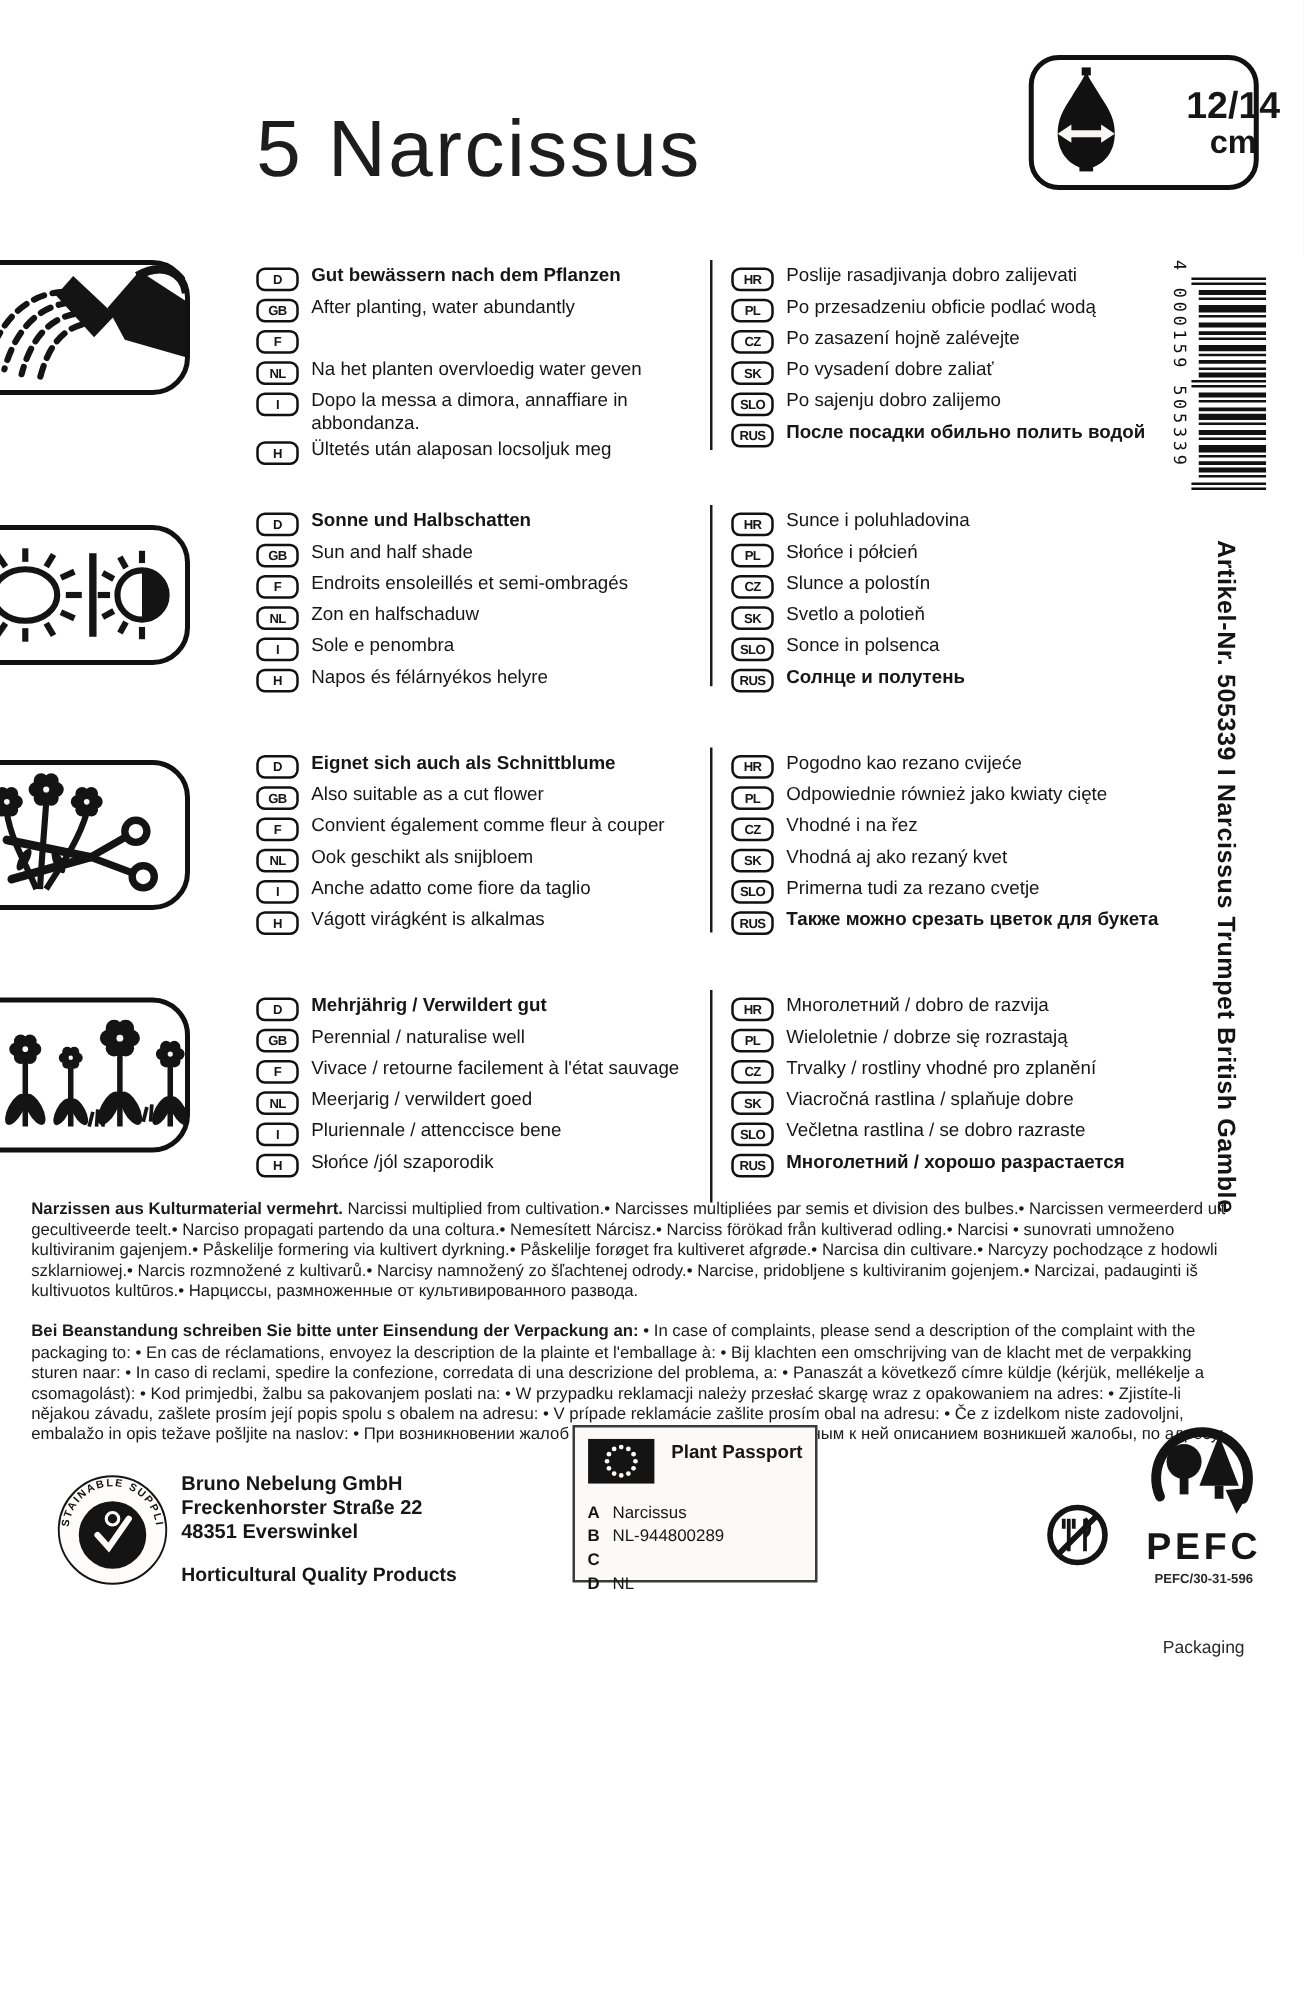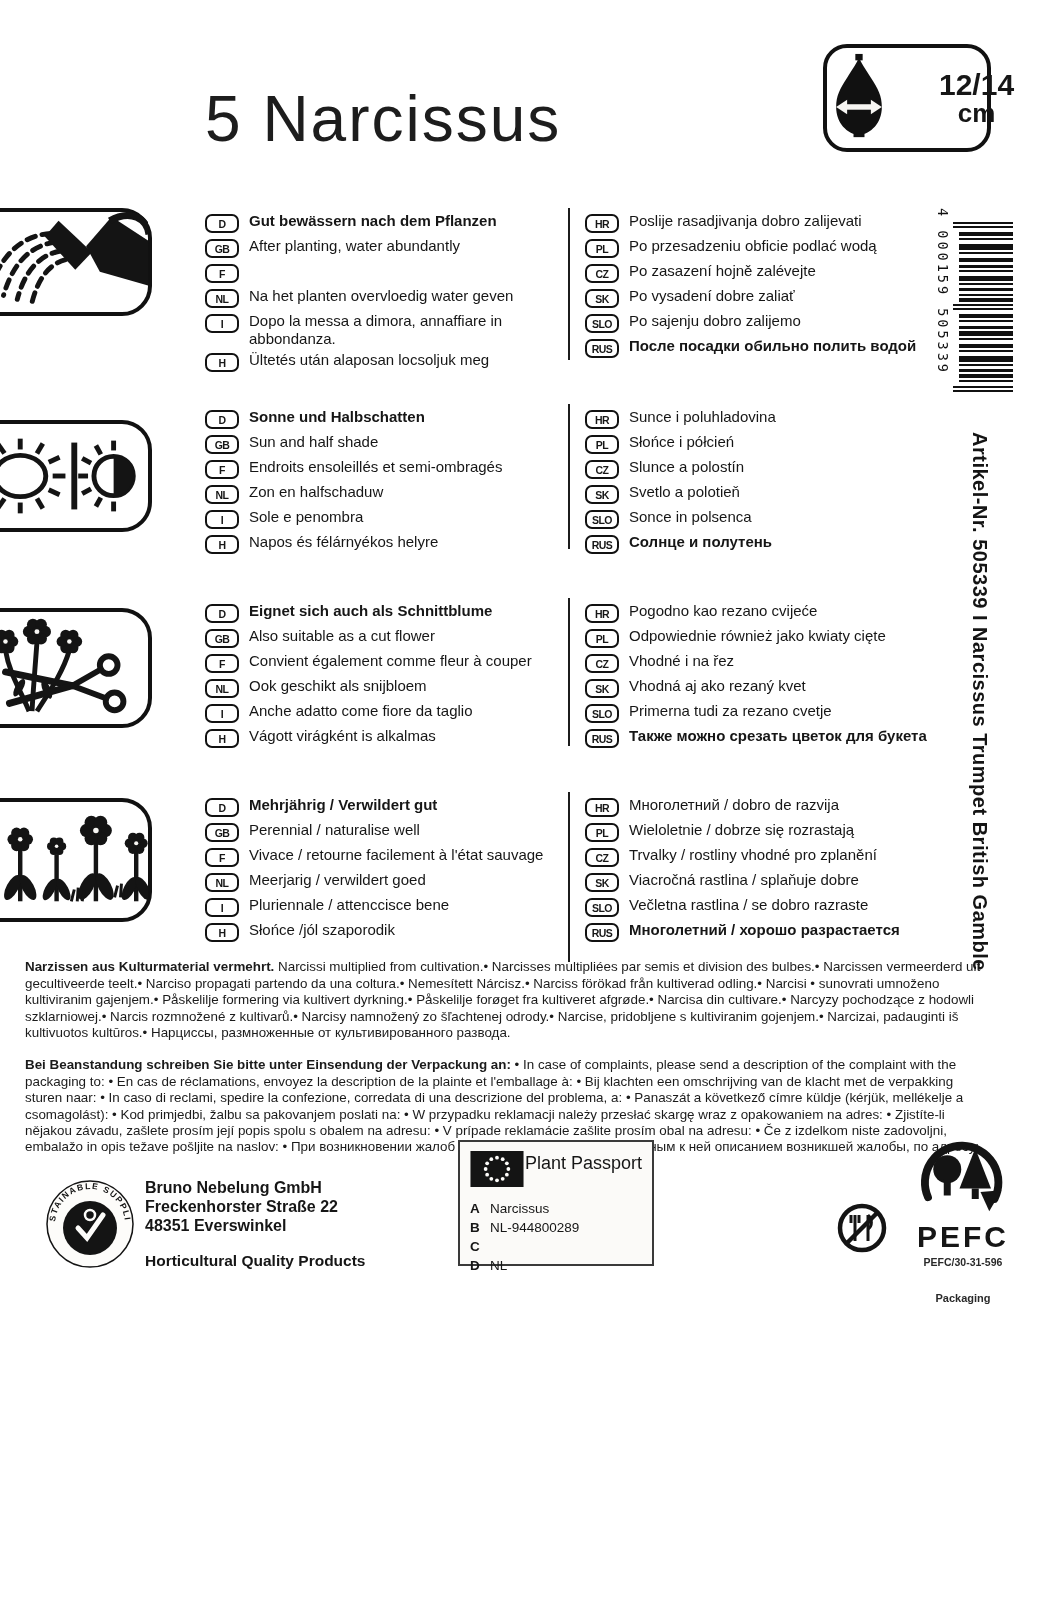--- a/index.html
+++ b/index.html
@@ -8,23 +8,23 @@
     position:relative; width:1043px; height:1600px; margin:0 auto;
     background:#ffffff; color:#161616; overflow:hidden;
     font-family:"Liberation Sans", sans-serif;
   }
   
   .title{
     position:absolute; left:205px; top:82px;
     font-size:64px; font-weight:400; letter-spacing:2px; color:#1d1d1d;
   }
   .bulb-badge{
-    position:absolute; left:823px; top:44px; width:168px; height:108px;
+    position:absolute; left:823px; top:44px; width:184px; height:108px;
     border:4px solid #111; border-radius:24px; background:transparent;
-    display:flex; align-items:center; gap:24px; padding:0 0; box-sizing:border-box;
+    display:flex; align-items:center; gap:24px; padding:0 10px; box-sizing:border-box;
   }
   .bulb-badge .sep{width:3px; height:80px; background:#111;}
   .bulb-size{flex:1; text-align:center; font-weight:700; line-height:1.05;}
   .bulb-size .sz{font-size:30px;}
   .bulb-size .un{font-size:26px;}
   
   .block{position:absolute; left:0; width:935px;}
   .icon-box{
     position:absolute; left:-28px; border:4px solid #111; border-radius:30px;
     background:transparent;
@@ -48,29 +48,29 @@
   .para b{font-weight:700;}
   
   .supplier-logo{position:absolute; left:44px; top:1178px;}
   .address{position:absolute; left:145px; top:1178px; font-size:16px; font-weight:700; line-height:19px;}
   .tagline{position:absolute; left:145px; top:1252px; font-size:15.5px; font-weight:700;text-align:right;}
   .passport{
     position:absolute; left:458px; top:1140px; width:196px; height:126px;
     border:2px solid #3a3a3a; background:#fbfaf8; box-sizing:border-box; padding:9px 10px;
   }
   .pp-head{display:flex; align-items:flex-start; justify-content:space-between;}
-  .pp-title{font-weight:400; font-size:18px; margin-top:2px;}
+  .pp-title{font-weight:700; font-size:15px; margin-top:2px;}
   .pp-rows{margin-top:8px;}
   .pp-row{display:flex; font-size:13.5px; line-height:19px;}
   .pp-row .k{width:20px; font-weight:700;}
   .no-food-icon{position:absolute; left:836px; top:1202px;}
   .pefc{position:absolute; left:893px; top:1136px; width:140px; text-align:center;}
   .pefc-name{font-weight:700; font-size:30px; letter-spacing:3px; margin-top:-4px;}
   .pefc-cert{font-size:10.5px; margin-top:2px; color:#2a2a2a;font-weight:bold;}
-  .pefc-caption{font-size:11px; margin-top:24px; color:#2a2a2a;font-weight:bold;}
+  .pefc-caption{font-size:14px; margin-top:40px; color:#2a2a2a;}
   
   .barcode-wrap{position:absolute; left:925px; top:208px; width:88px; height:190px;}
   .barcode-inner{
     width:190px; height:88px; transform-origin:0 0;
     transform:rotate(90deg) translateY(-88px);
     display:flex; flex-direction:column;
   }
   .barcode-digits{
     font-family:"DejaVu Sans Mono", monospace; font-size:13.5px; letter-spacing:3px;
     color:#111; margin-top:2px; white-space:pre;

